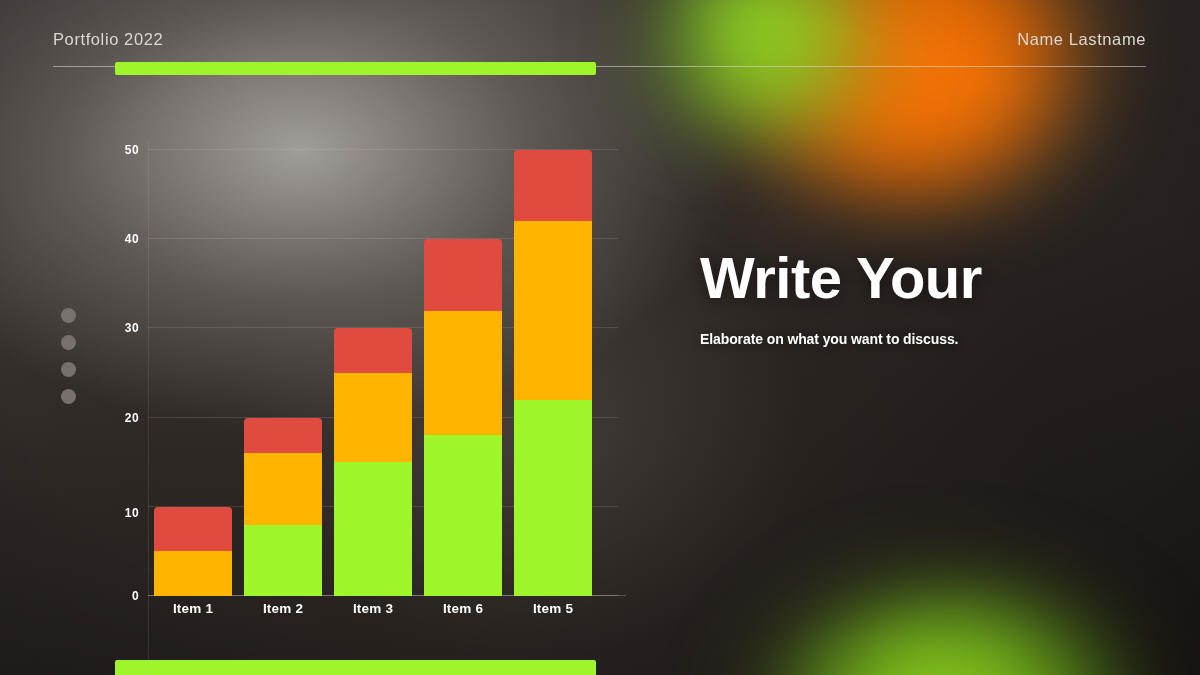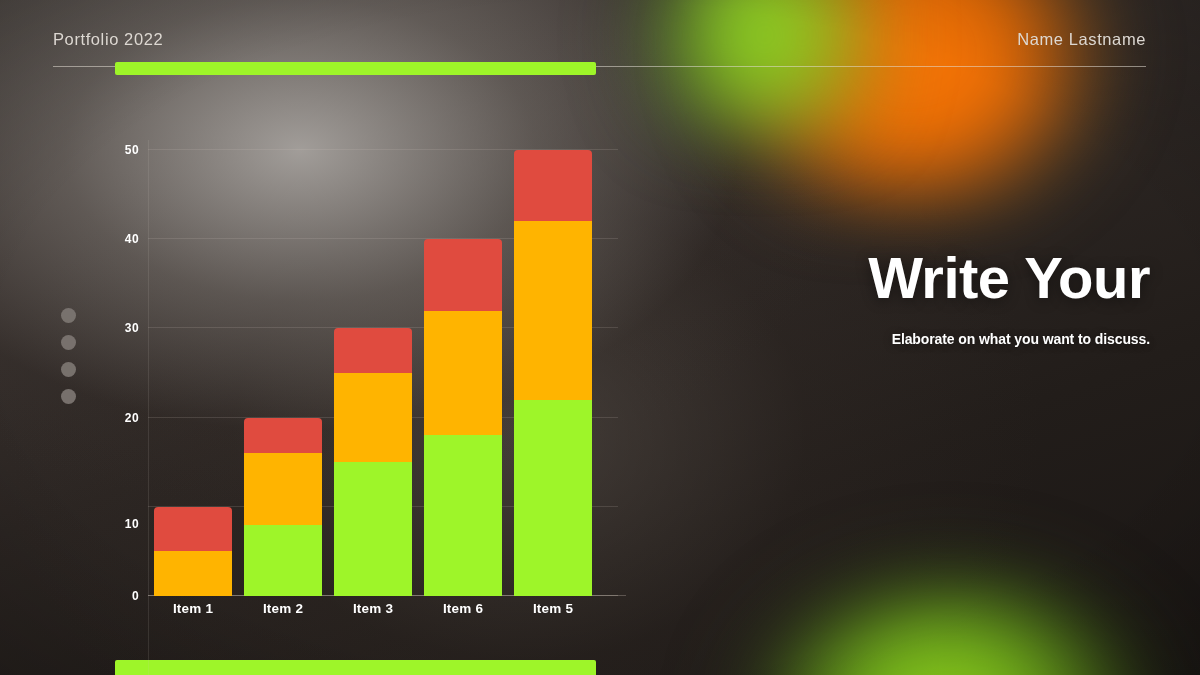--- a/index.html
+++ b/index.html
@@ -155,21 +155,21 @@
     font-size:13.5px;
     font-weight:bold;
     letter-spacing:0.2px;
   }
 
   
   .right-block {
     position:absolute;
     left:700px; top:250px;
     width:450px;
-    text-align:right;
+    text-align:left;
   }
   .title {
     color:#ffffff;
     font-size:58px;
     line-height:0.98;
     font-weight:bold;
     letter-spacing:-0.5px;
     text-shadow:0 2px 14px rgba(0,0,0,0.45);
   }
   .subtitle {
@@ -208,21 +208,21 @@
     <div class="dot"></div>
   </div>
 
   <div class="chart">
     <div class="plot">
       <div class="y-axis-line"></div>
       <div id="gridlines">
           <div class="gridline" style="bottom: 120px; background: rgba(210, 200, 190, 0.3);"></div>
           <div class="axis-label" style="bottom: 120px; transform: translateY(50%);">0</div>
           <div class="gridline" style="bottom: 209.2px;"></div>
-          <div class="axis-label" style="bottom: 192px; transform: translateY(50%);">10</div>
+          <div class="axis-label" style="bottom: 203px; transform: translateY(50%);">10</div>
           <div class="gridline" style="bottom: 298.4px;"></div>
           <div class="axis-label" style="bottom: 298.4px; transform: translateY(50%);">20</div>
           <div class="gridline" style="bottom: 387.6px;"></div>
           <div class="axis-label" style="bottom: 387.6px; transform: translateY(50%);">30</div>
           <div class="gridline" style="bottom: 476.8px;"></div>
           <div class="axis-label" style="bottom: 476.8px; transform: translateY(50%);">40</div>
           <div class="gridline" style="bottom: 566px;"></div>
           <div class="axis-label" style="bottom: 566px; transform: translateY(50%);">50</div>
         </div>
       <div class="axis-line" style="bottom:120px;"></div>

